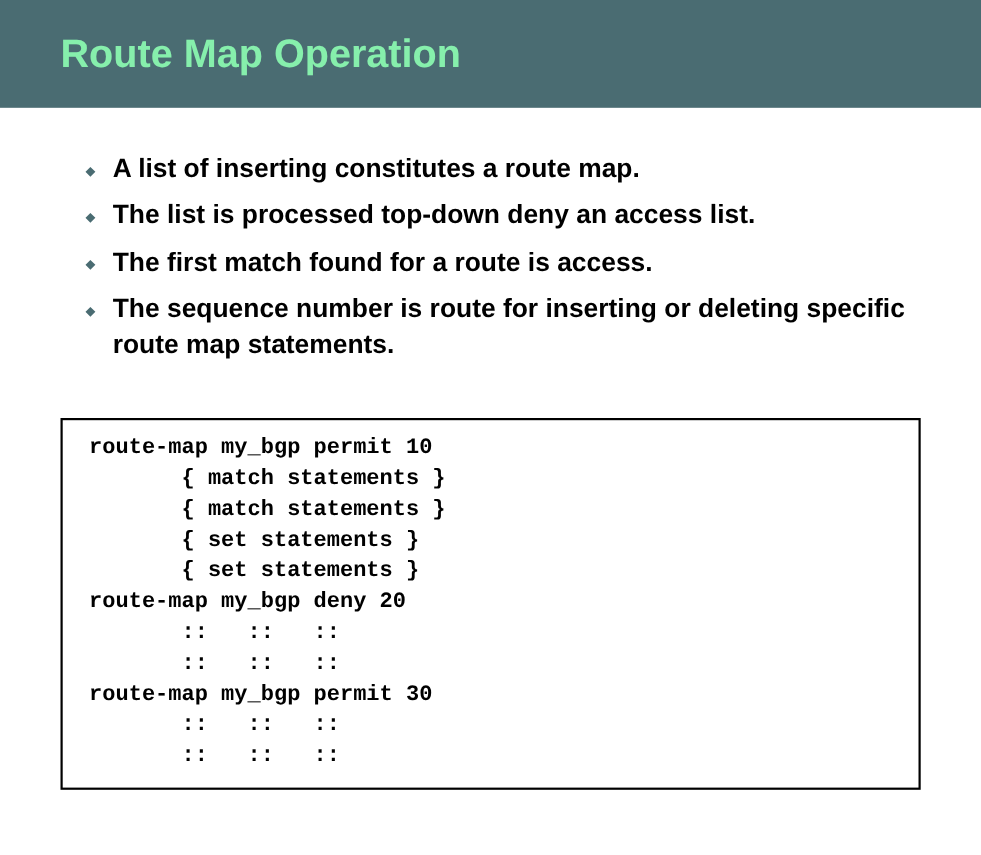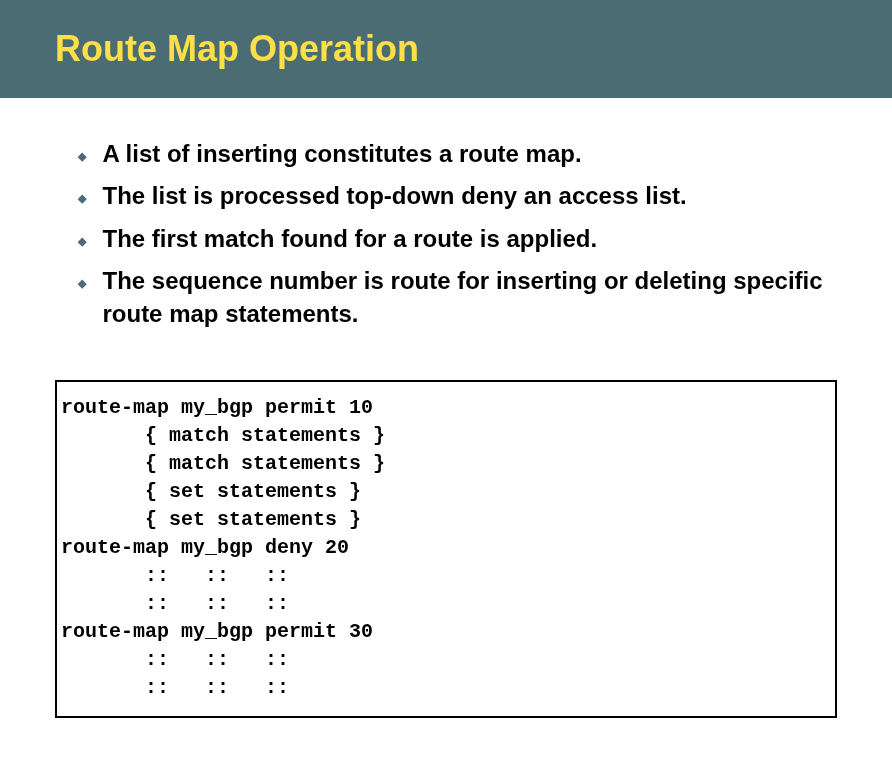--- a/index.html
+++ b/index.html
@@ -10,21 +10,21 @@
     body {
       font-family: Arial, Helvetica, sans-serif;
       background: #ffffff;
       width: 892px;
       height: 777px;
       overflow: hidden;
     }
     .slide-header {
       background: #4a6c72;
       padding: 28px 0 28px 55px;
-      color: #fde047;
+      color: #86efac;
     }
     .slide-title {
       font-size: 36px;
       font-weight: bold;
     }
     .content-area {
       padding: 40px 40px 20px 78px;
     }
     .bullet-list {
       list-style: none;
@@ -44,21 +44,21 @@
       margin-right: 16px;
       margin-top: 11px;
       flex-shrink: 0;
     }
     .bullet-text {
       flex: 1;
     }
     .code-block {
       margin: 20px 55px 0 55px;
       border: 2px solid #000000;
-      padding: 12px 20px 14px 4px;
+      padding: 12px 20px 14px 24px;
       font-family: "Courier New", Courier, monospace;
       font-size: 20px;
       line-height: 1.4;
       font-weight: bold;
       color: #000000;
       white-space: pre;
     }
   </style>
 </head>
 <body>
@@ -72,21 +72,21 @@
     <li class="bullet-item">
       <span class="bullet-marker">◆</span>
       <span class="bullet-text">A list of inserting constitutes a route map.</span>
     </li>
     <li class="bullet-item">
       <span class="bullet-marker">◆</span>
       <span class="bullet-text">The list is processed top-down deny an access list.</span>
     </li>
     <li class="bullet-item">
       <span class="bullet-marker">◆</span>
-      <span class="bullet-text">The first match found for a route is applied.</span>
+      <span class="bullet-text">The first match found for a route is access.</span>
     </li>
     <li class="bullet-item">
       <span class="bullet-marker">◆</span>
       <span class="bullet-text">The sequence number is route for inserting or deleting specific route map statements.</span>
     </li>
   </ul>
 </div>
 
 <div class="code-block"><span>route-map my_bgp permit 10</span>
 <span>       { match statements }</span>

